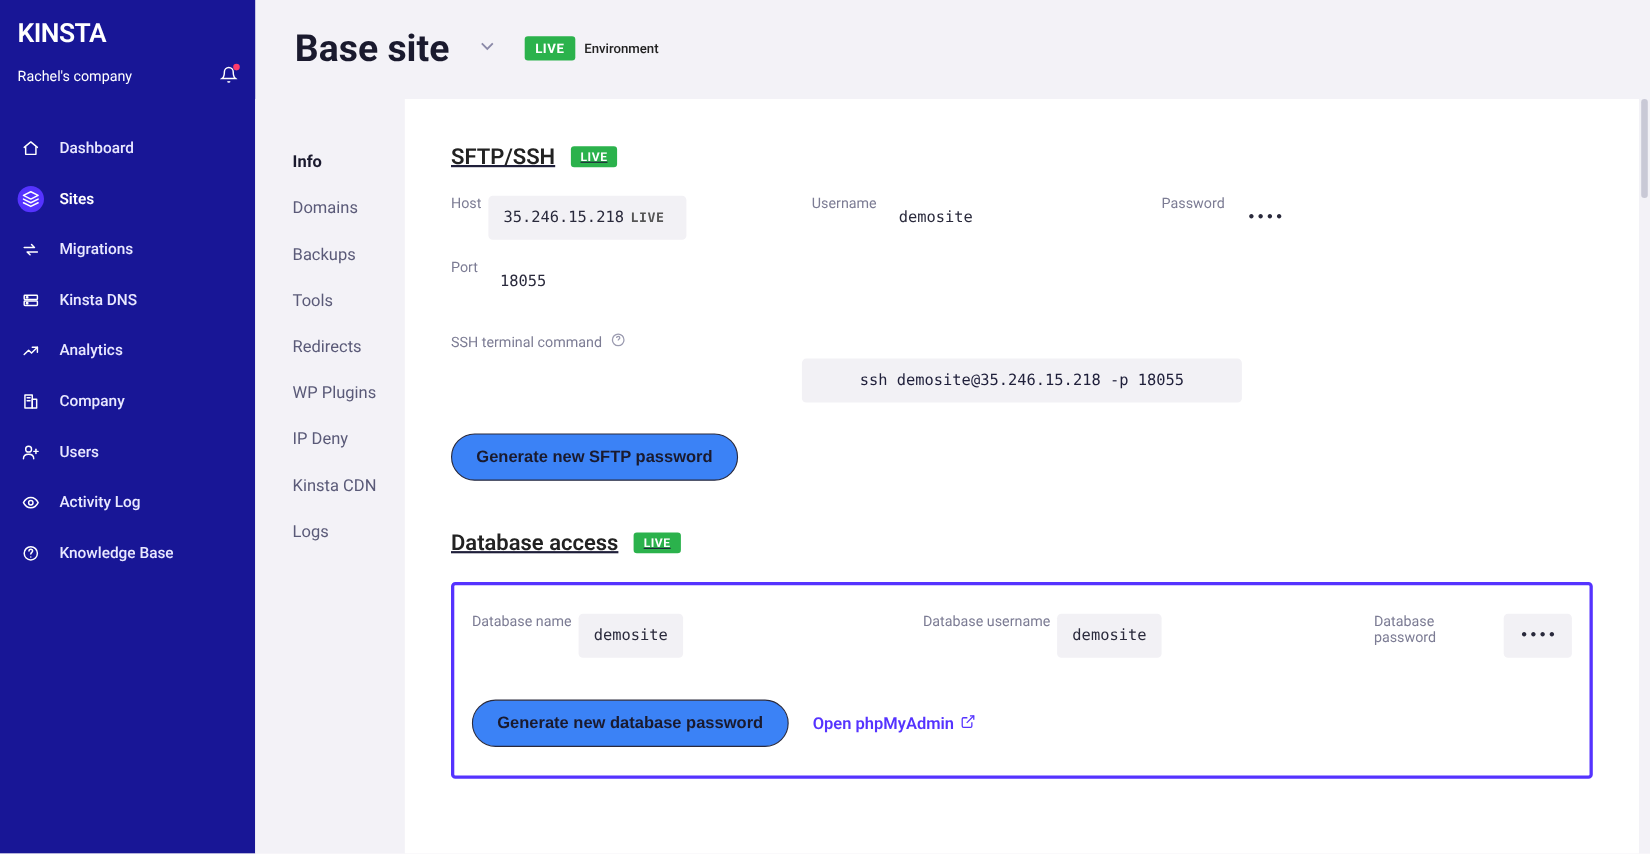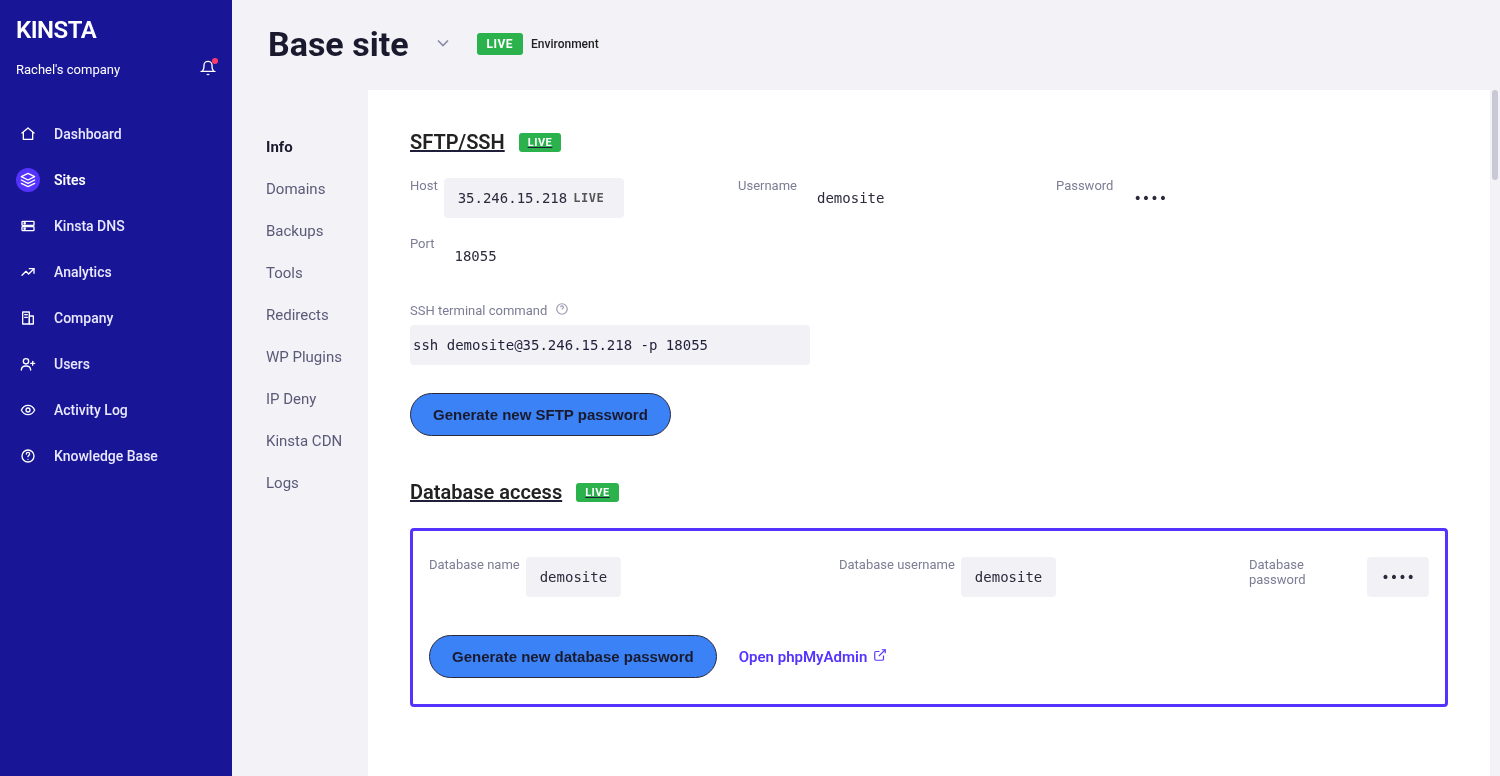--- a/index.html
+++ b/index.html
@@ -162,21 +162,21 @@
   }
   .field-box.plain{background:transparent;}
   .copy-btn{
     font-family:inherit;
     font-size:12px;
     font-weight:700;
     letter-spacing:.5px;
     color:#555;
     background:none;border:none;cursor:pointer;
   }
-  .labeled-row{margin-top:26px;}
+  .labeled-row{margin-top:26px;text-align:center;}
   .ssh-label{display:flex;align-items:center;gap:8px;font-size:13px;color:#7c7c94;margin-bottom:6px;}
   .help-icon svg{width:14px;height:14px;stroke:#9b9bb0;fill:none;stroke-width:2;}
   .ssh-box{
     background:var(--field);
     border-radius:4px;
     padding:12px 3px;
     font-family:ui-monospace,Menlo,Consolas,monospace;
     font-size:14px;
     display:inline-block;
     min-width:400px;
@@ -263,20 +263,29 @@
       </div>
       <div class="nav-item active">
         <span class="nav-icon">
             <svg viewBox="0 0 24 24">
               <polygon points="12 2 2 7 12 12 22 7 12 2"></polygon>
               <polyline points="2 17 12 22 22 17"></polyline>
               <polyline points="2 12 12 17 22 12"></polyline>
             </svg>
           </span>
         <span>Sites</span>
+      </div>
+      <div class="nav-item">
+        <span class="nav-icon">
+            <svg viewBox="0 0 24 24">
+              <path d="M3 9h14l-4-4"></path>
+              <path d="M21 15H7l4 4"></path>
+            </svg>
+          </span>
+        <span>Migrations</span>
       </div>
       <div class="nav-item">
         <span class="nav-icon">
             <svg viewBox="0 0 24 24">
               <rect x="3" y="5" width="18" height="6" rx="1"></rect>
               <rect x="3" y="13" width="18" height="6" rx="1"></rect>
               <circle cx="7" cy="8" r="1"></circle>
               <circle cx="7" cy="16" r="1"></circle>
             </svg>
           </span>

